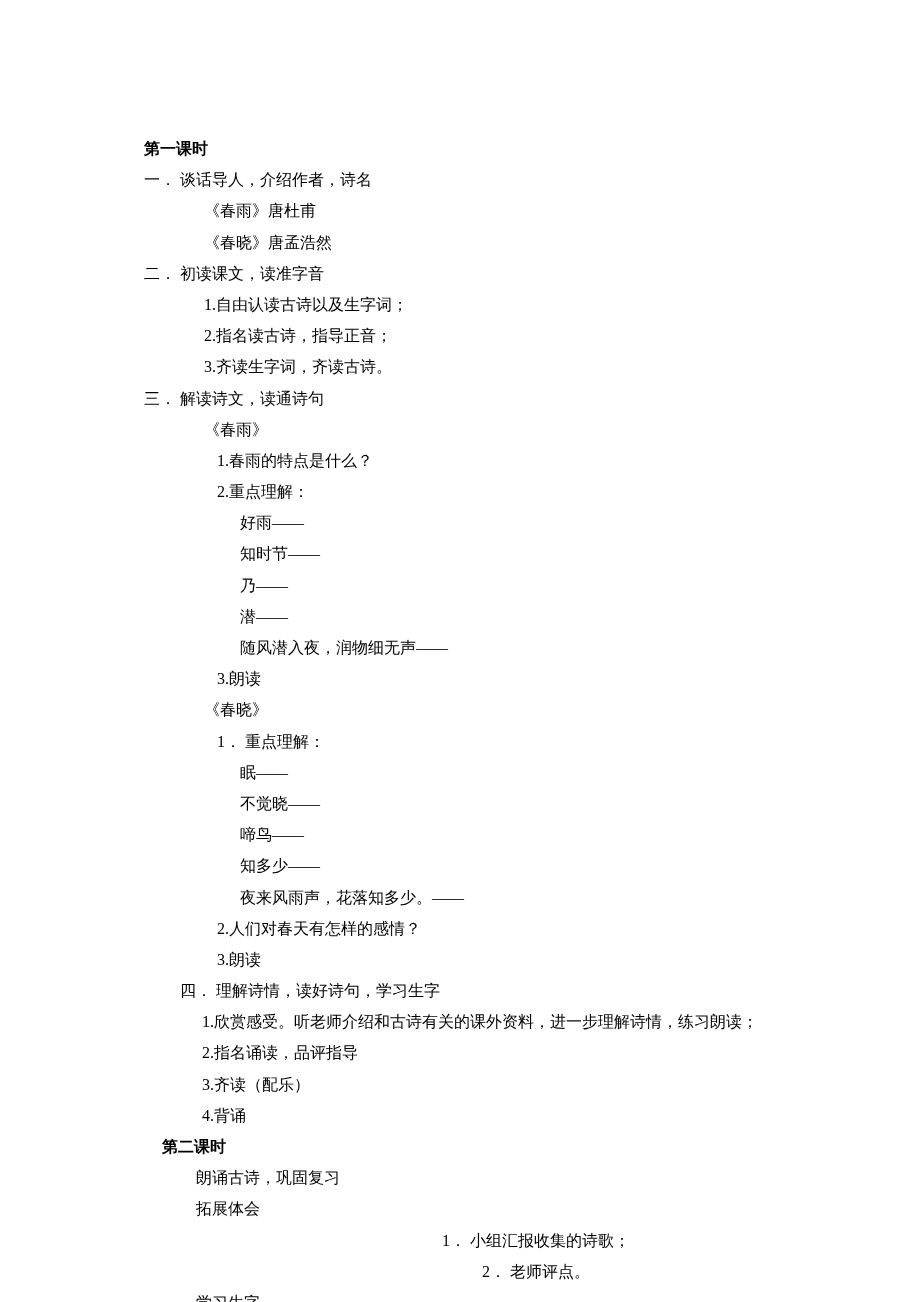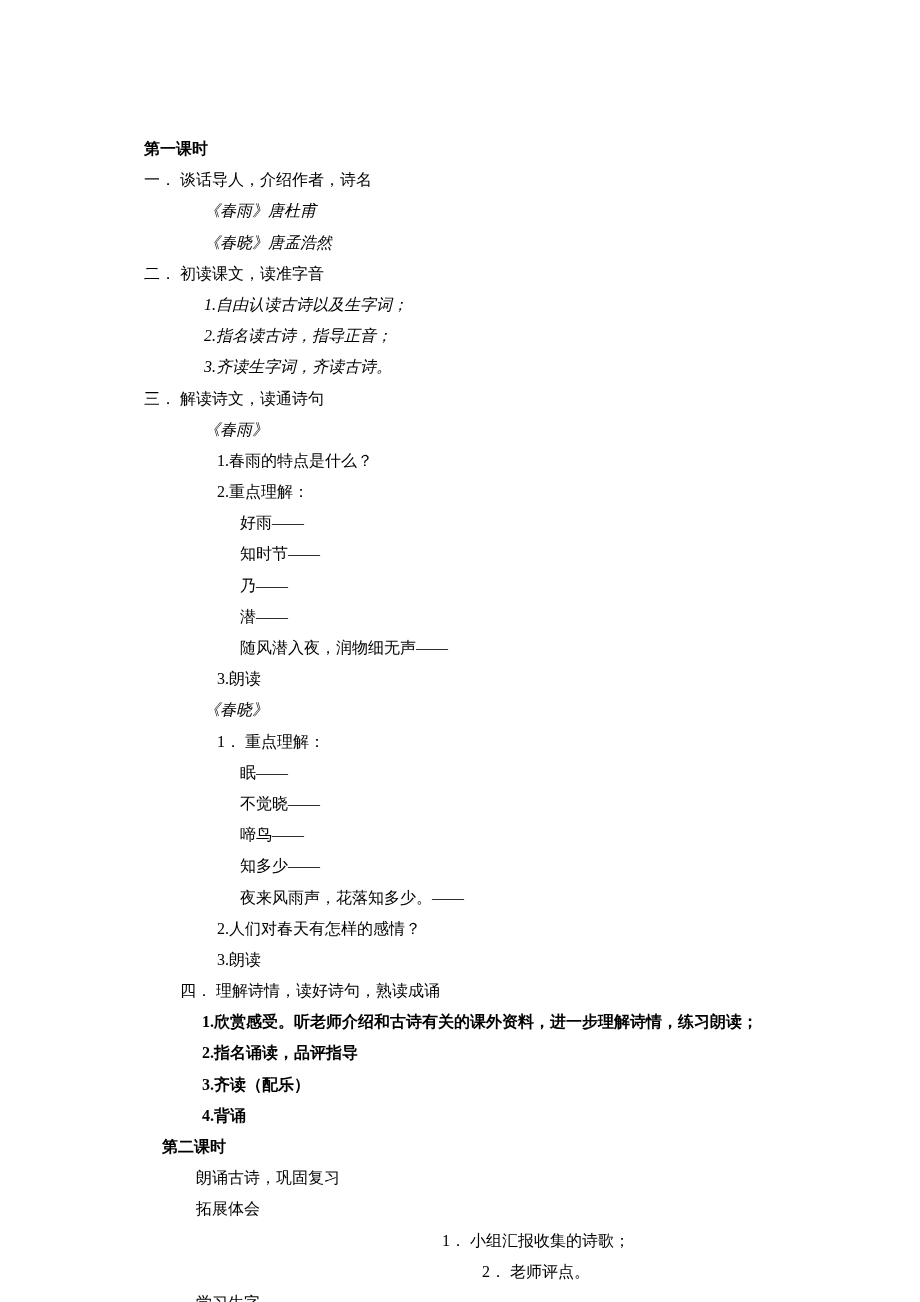--- a/index.html
+++ b/index.html
@@ -12,26 +12,26 @@
     line-height: 1.95;
     width: 920px;
   }
   .page {
     padding: 133px 60px 60px 138px;
   }
   .bold {
     font-weight: bold;
   }
   .indent-0 { margin-left: 6px; }
-  .indent-2 { margin-left: 66px; font-style: italic; }
+  .indent-2 { margin-left: 66px; }
   .indent-3 { margin-left: 79px; }
   .indent-4 { margin-left: 102px; }
   .indent-s2a { margin-left: 42px; }
   .indent-s2b { margin-left: 58px; }
-  .indent-s2c { margin-left: 64px; font-weight: bold; }
+  .indent-s2c { margin-left: 64px; }
   .indent-s2d { margin-left: 74px; text-align: center; }
   .indent-lesson2 { margin-left: 24px; }
   .line { white-space: pre; }
 </style>
 </head>
 <body>
 
 <div class="page">
 
   <div class="line bold indent-0">第一课时</div>
@@ -60,21 +60,21 @@
   <div class="line indent-2">《春晓》</div>
   <div class="line indent-3">1． 重点理解：</div>
   <div class="line indent-4">眠——</div>
   <div class="line indent-4">不觉晓——</div>
   <div class="line indent-4">啼鸟——</div>
   <div class="line indent-4">知多少——</div>
   <div class="line indent-4">夜来风雨声，花落知多少。——</div>
   <div class="line indent-3">2.人们对春天有怎样的感情？</div>
   <div class="line indent-3">3.朗读</div>
 
-  <div class="line indent-s2a">四． 理解诗情，读好诗句，熟读成诵</div>
+  <div class="line indent-s2a">四． 理解诗情，读好诗句，学习生字</div>
   <div class="line indent-s2c">1.欣赏感受。听老师介绍和古诗有关的课外资料，进一步理解诗情，练习朗读；</div>
   <div class="line indent-s2c">2.指名诵读，品评指导</div>
   <div class="line indent-s2c">3.齐读（配乐）</div>
   <div class="line indent-s2c">4.背诵</div>
 
   <div class="line bold indent-lesson2">第二课时</div>
   <div class="line indent-s2b">朗诵古诗，巩固复习</div>
   <div class="line indent-s2b">拓展体会</div>
   <div class="line indent-s2d">1． 小组汇报收集的诗歌；</div>
   <div class="line indent-s2d">2． 老师评点。</div>

